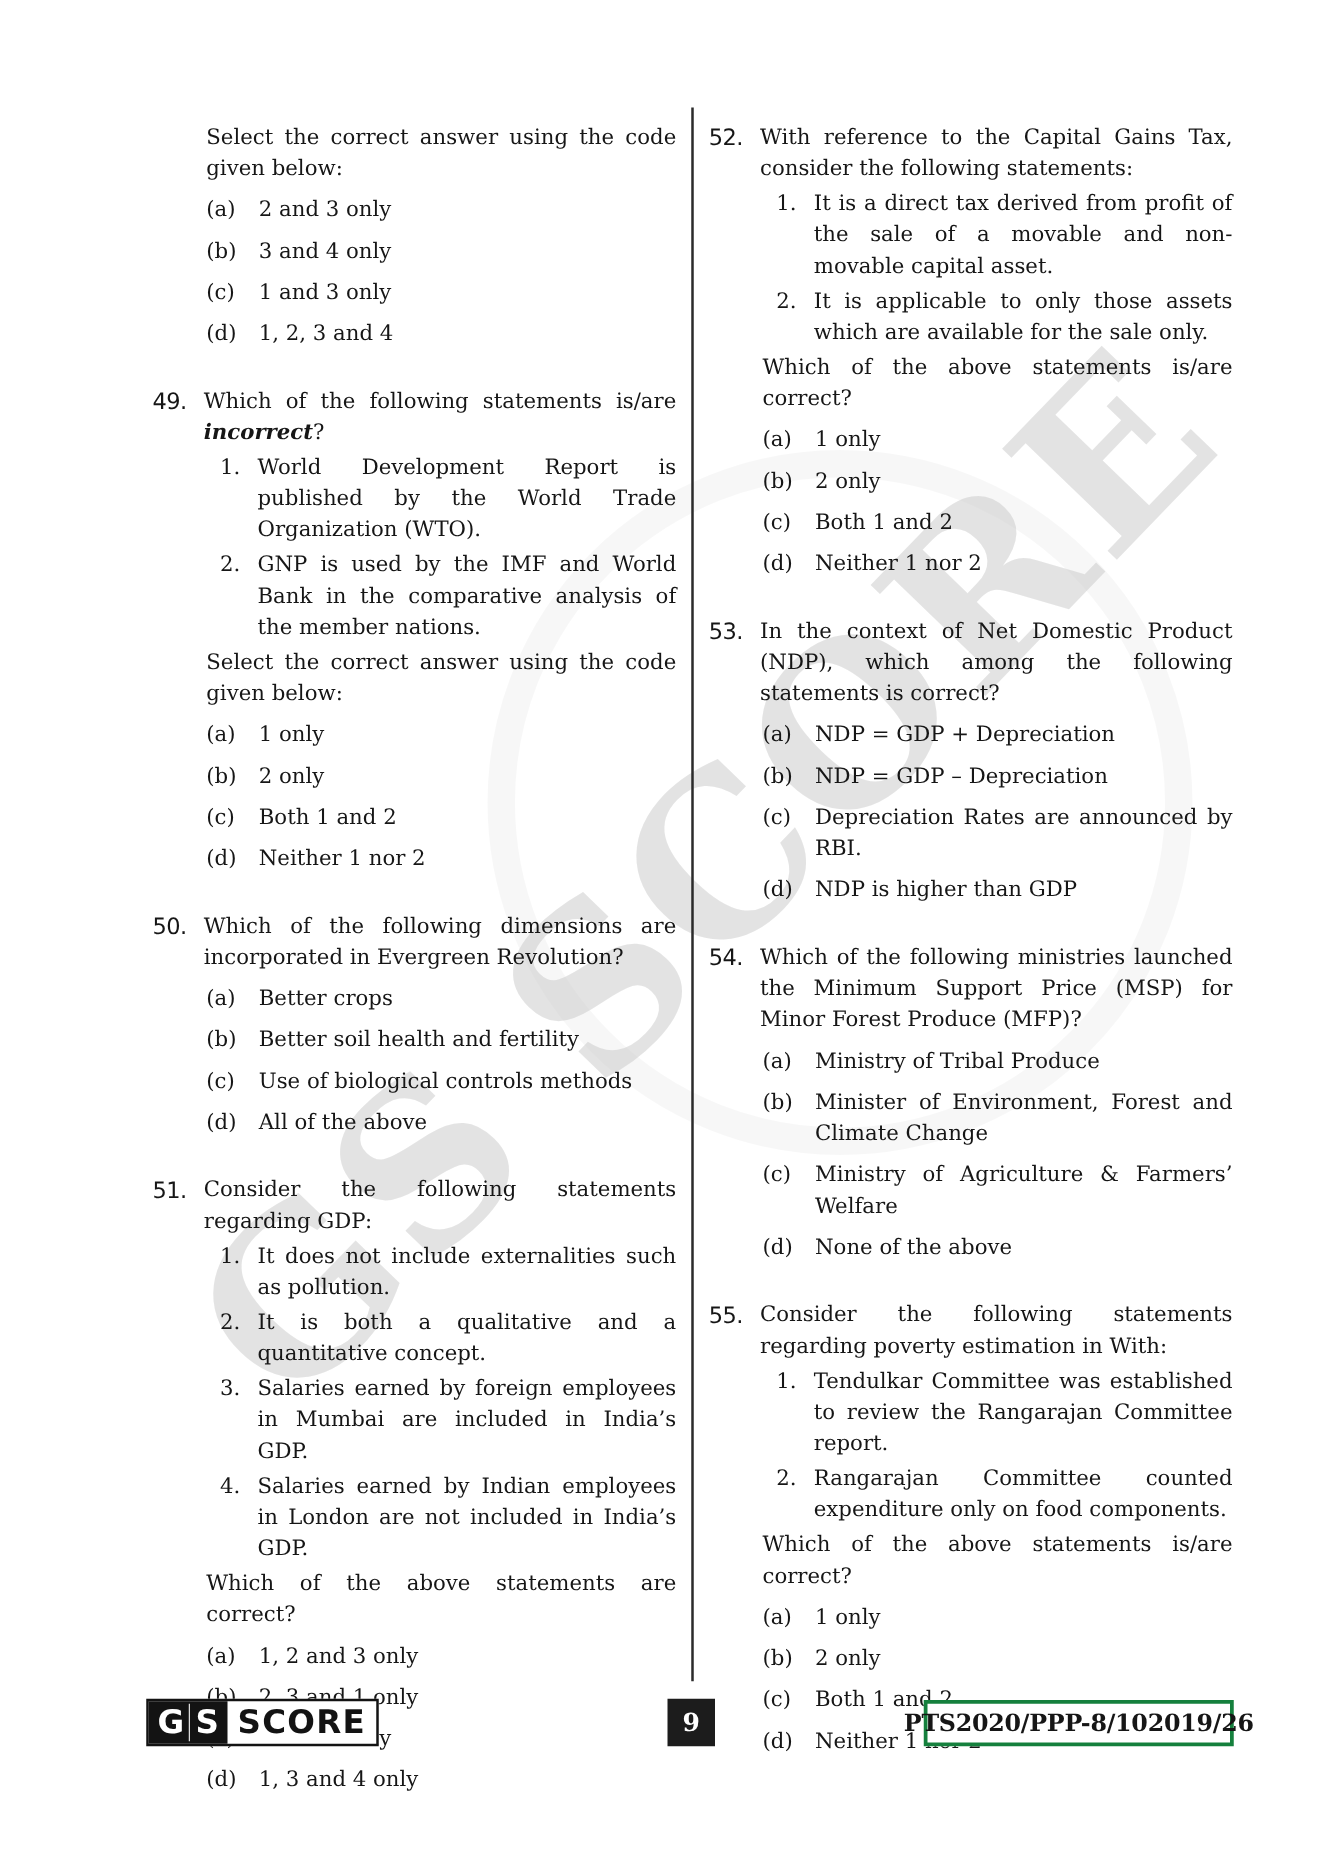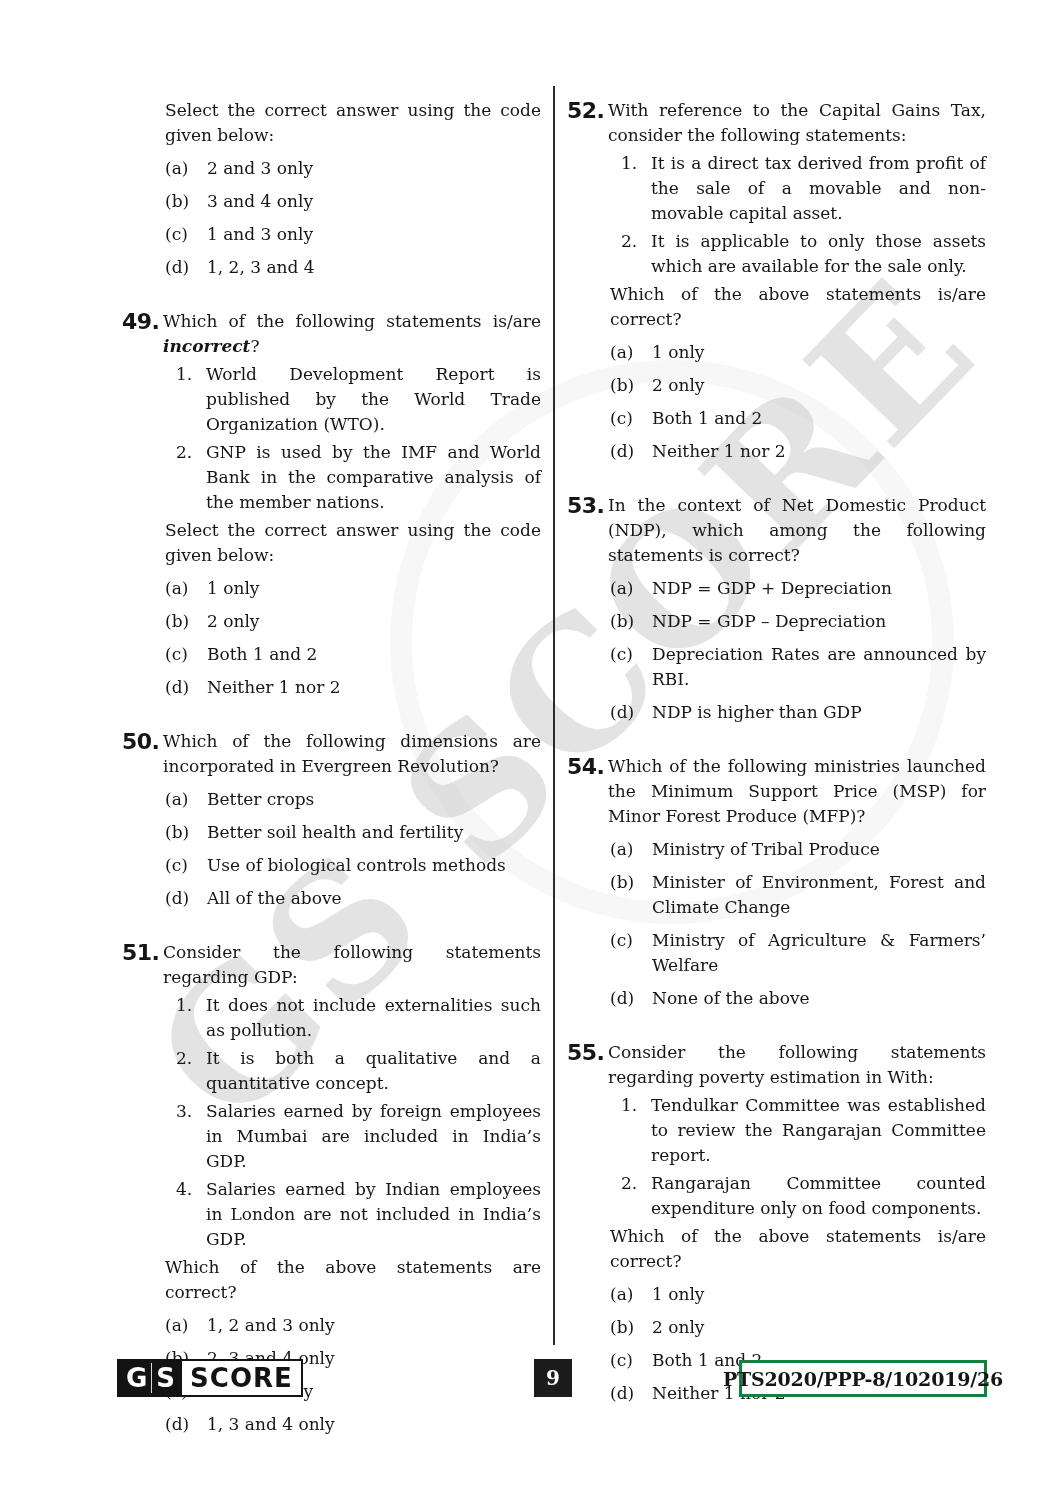--- a/index.html
+++ b/index.html
@@ -22,21 +22,21 @@
   
   .divider { position:absolute; left:553px; top:86px; width:2px; height:1259px; background:#2b2b2b; z-index:1; }
   .col { position:absolute; top:98px; z-index:1; font-size:17px; line-height:25px; text-align:justify; }
   .col-left  { left:122px; width:419px; }
   .col-right { left:567px; width:419px; }
   .col > :first-child { margin-top:0 !important; }
 
   .q { display:flex; margin-top:29px; }
   .q-num {
     flex:0 0 41px; font-family:"DejaVu Sans","Liberation Sans",sans-serif;
-    font-weight:bold; font-size:22px; letter-spacing:-0.5px;
+    font-weight:normal; font-size:18px; letter-spacing:-0.5px;
   }
   .q-stem { flex:1; }
   .em { font-weight:bold; font-style:italic; }
 
   .lead { margin:3px 0 0 43px; }
 
   .statements { margin:3px 0; }
   .stmt { display:flex; margin-bottom:3px; }
   .stmt-n { flex:0 0 30px; margin-left:54px; }
   .stmt-t { flex:1; }
@@ -177,21 +177,21 @@
         </div>
       </div>
       <div class="lead">Which of the above statements are correct?</div>
       <div class="options">
         <div class="opt">
           <div class="opt-m">(a)</div>
           <div class="opt-t">1, 2 and 3 only</div>
         </div>
         <div class="opt">
           <div class="opt-m">(b)</div>
-          <div class="opt-t">2, 3 and 4 only</div>
+          <div class="opt-t">2, 3 and 1 only</div>
         </div>
         <div class="opt">
           <div class="opt-m">(c)</div>
           <div class="opt-t">1 and 2 only</div>
         </div>
         <div class="opt">
           <div class="opt-m">(d)</div>
           <div class="opt-t">1, 3 and 4 only</div>
         </div>
       </div>

